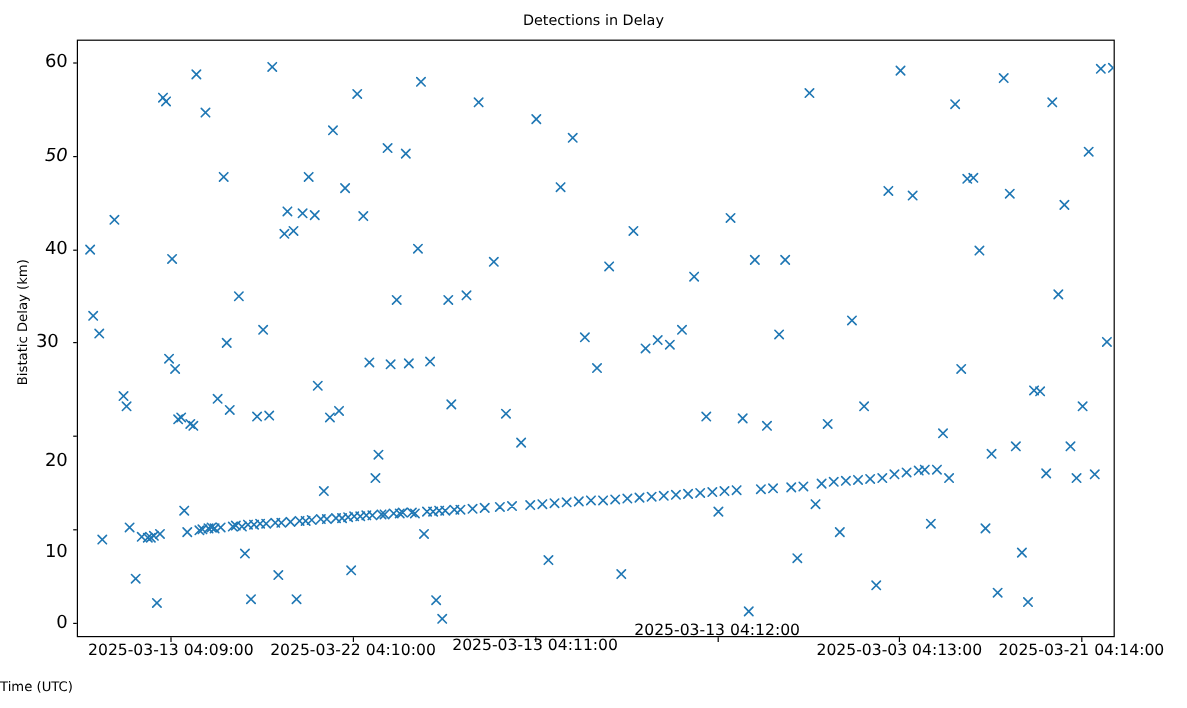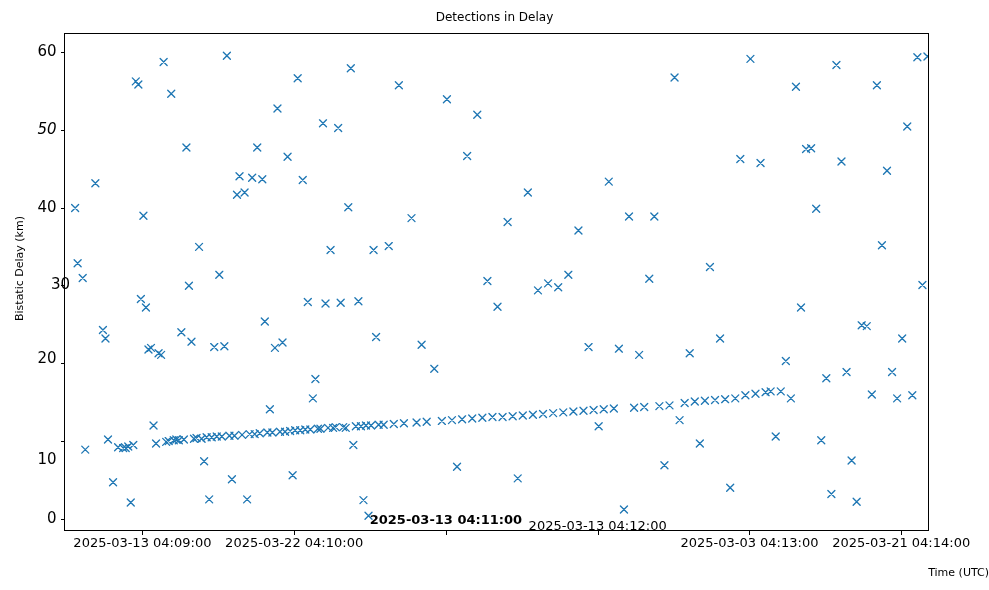--- a/index.html
+++ b/index.html
@@ -81,21 +81,21 @@
     position: absolute;
     width: 1px;
     height: 3.5px;
     background: #000000;
   }
   #xaxis-label {
     position: absolute;
     left: 0;
     top: 566px;
     width: 989px;
-    text-align: right;
+    text-align: left;
     font-size: 11px;
     line-height: 13px;
     color: #000000;
   }
   #yaxis-label {
     position: absolute;
     left: -131px;
     top: 262px;
     width: 300px;
     text-align: center;
@@ -521,37 +521,37 @@
         </svg>
     </div>
   </div>
 
   <div id="ytick-layer">
       <div class="ytick-mark" style="left: 60.5px; top: 518.569px;"></div>
       <div class="ytick-label" style="left: 10.5px; top: 512.569px;">0</div>
       <div class="ytick-mark" style="left: 60.5px; top: 440.878px;"></div>
       <div class="ytick-label" style="left: 10.5px; top: 454px;">10</div>
       <div class="ytick-mark" style="left: 60.5px; top: 363.187px;"></div>
-      <div class="ytick-label" style="left: 10.5px; top: 353px;">20</div>
+      <div class="ytick-label" style="left: 10.5px; top: 378px;">20</div>
       <div class="ytick-mark" style="left: 60.5px; top: 285.496px;"></div>
-      <div class="ytick-label" style="left: 24px; top: 279.496px;">30</div>
+      <div class="ytick-label" style="left: 3px; top: 279.496px;">30</div>
       <div class="ytick-mark" style="left: 60.5px; top: 207.805px;"></div>
       <div class="ytick-label" style="left: 10.5px; top: 201.805px;">40</div>
       <div class="ytick-mark" style="left: 60.5px; top: 130.114px;"></div>
       <div class="ytick-label" style="left: 10.5px; top: 124.114px; font-style: italic;">50</div>
       <div class="ytick-mark" style="left: 60.5px; top: 52.4228px;"></div>
       <div class="ytick-label" style="left: 10.5px; top: 46.4228px;">60</div>
     </div>
   <div id="xtick-layer">
       <div class="xtick-mark" style="left: 142.406px; top: 531px;"></div>
       <div class="xtick-label" style="left: 57.4064px; top: 537px;">2025-03-13 04:09:00</div>
       <div class="xtick-mark" style="left: 294.161px; top: 531px;"></div>
       <div class="xtick-label" style="left: 209.161px; top: 537px;">2025-03-22 04:10:00</div>
       <div class="xtick-mark" style="left: 445.915px; top: 531px;"></div>
-      <div class="xtick-label" style="left: 360.915px; top: 514px; font-weight: bold;">2025-03-13 04:11:00</div>
+      <div class="xtick-label" style="left: 360.915px; top: 533px;">2025-03-13 04:11:00</div>
       <div class="xtick-mark" style="left: 597.67px; top: 531px;"></div>
       <div class="xtick-label" style="left: 512.67px; top: 520px;">2025-03-13 04:12:00</div>
       <div class="xtick-mark" style="left: 749.424px; top: 531px;"></div>
       <div class="xtick-label" style="left: 664.424px; top: 537px;">2025-03-03 04:13:00</div>
       <div class="xtick-mark" style="left: 901.178px; top: 531px;"></div>
       <div class="xtick-label" style="left: 816.178px; top: 537px;">2025-03-21 04:14:00</div>
     </div>
 
   <div id="xaxis-label">Time (UTC)</div>
   <div id="yaxis-label">Bistatic Delay (km)</div>

